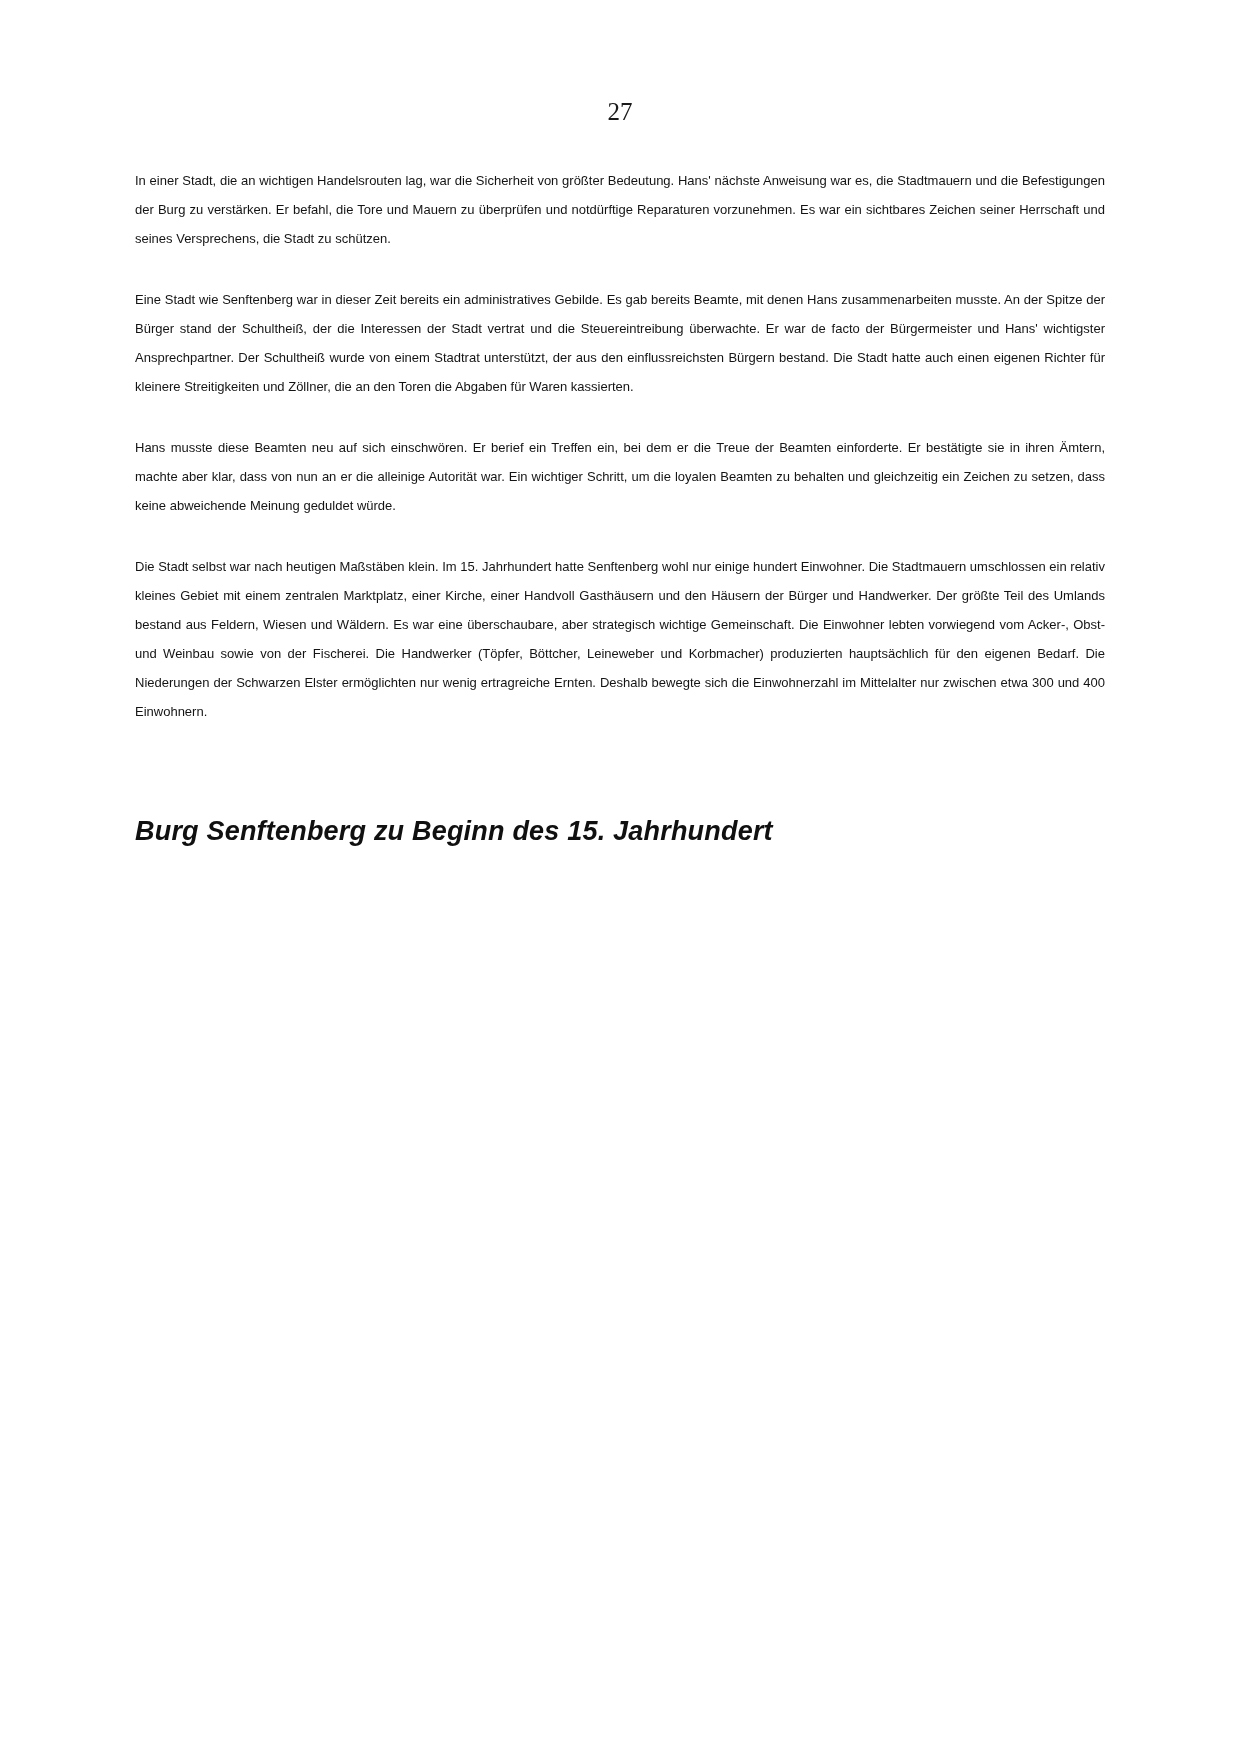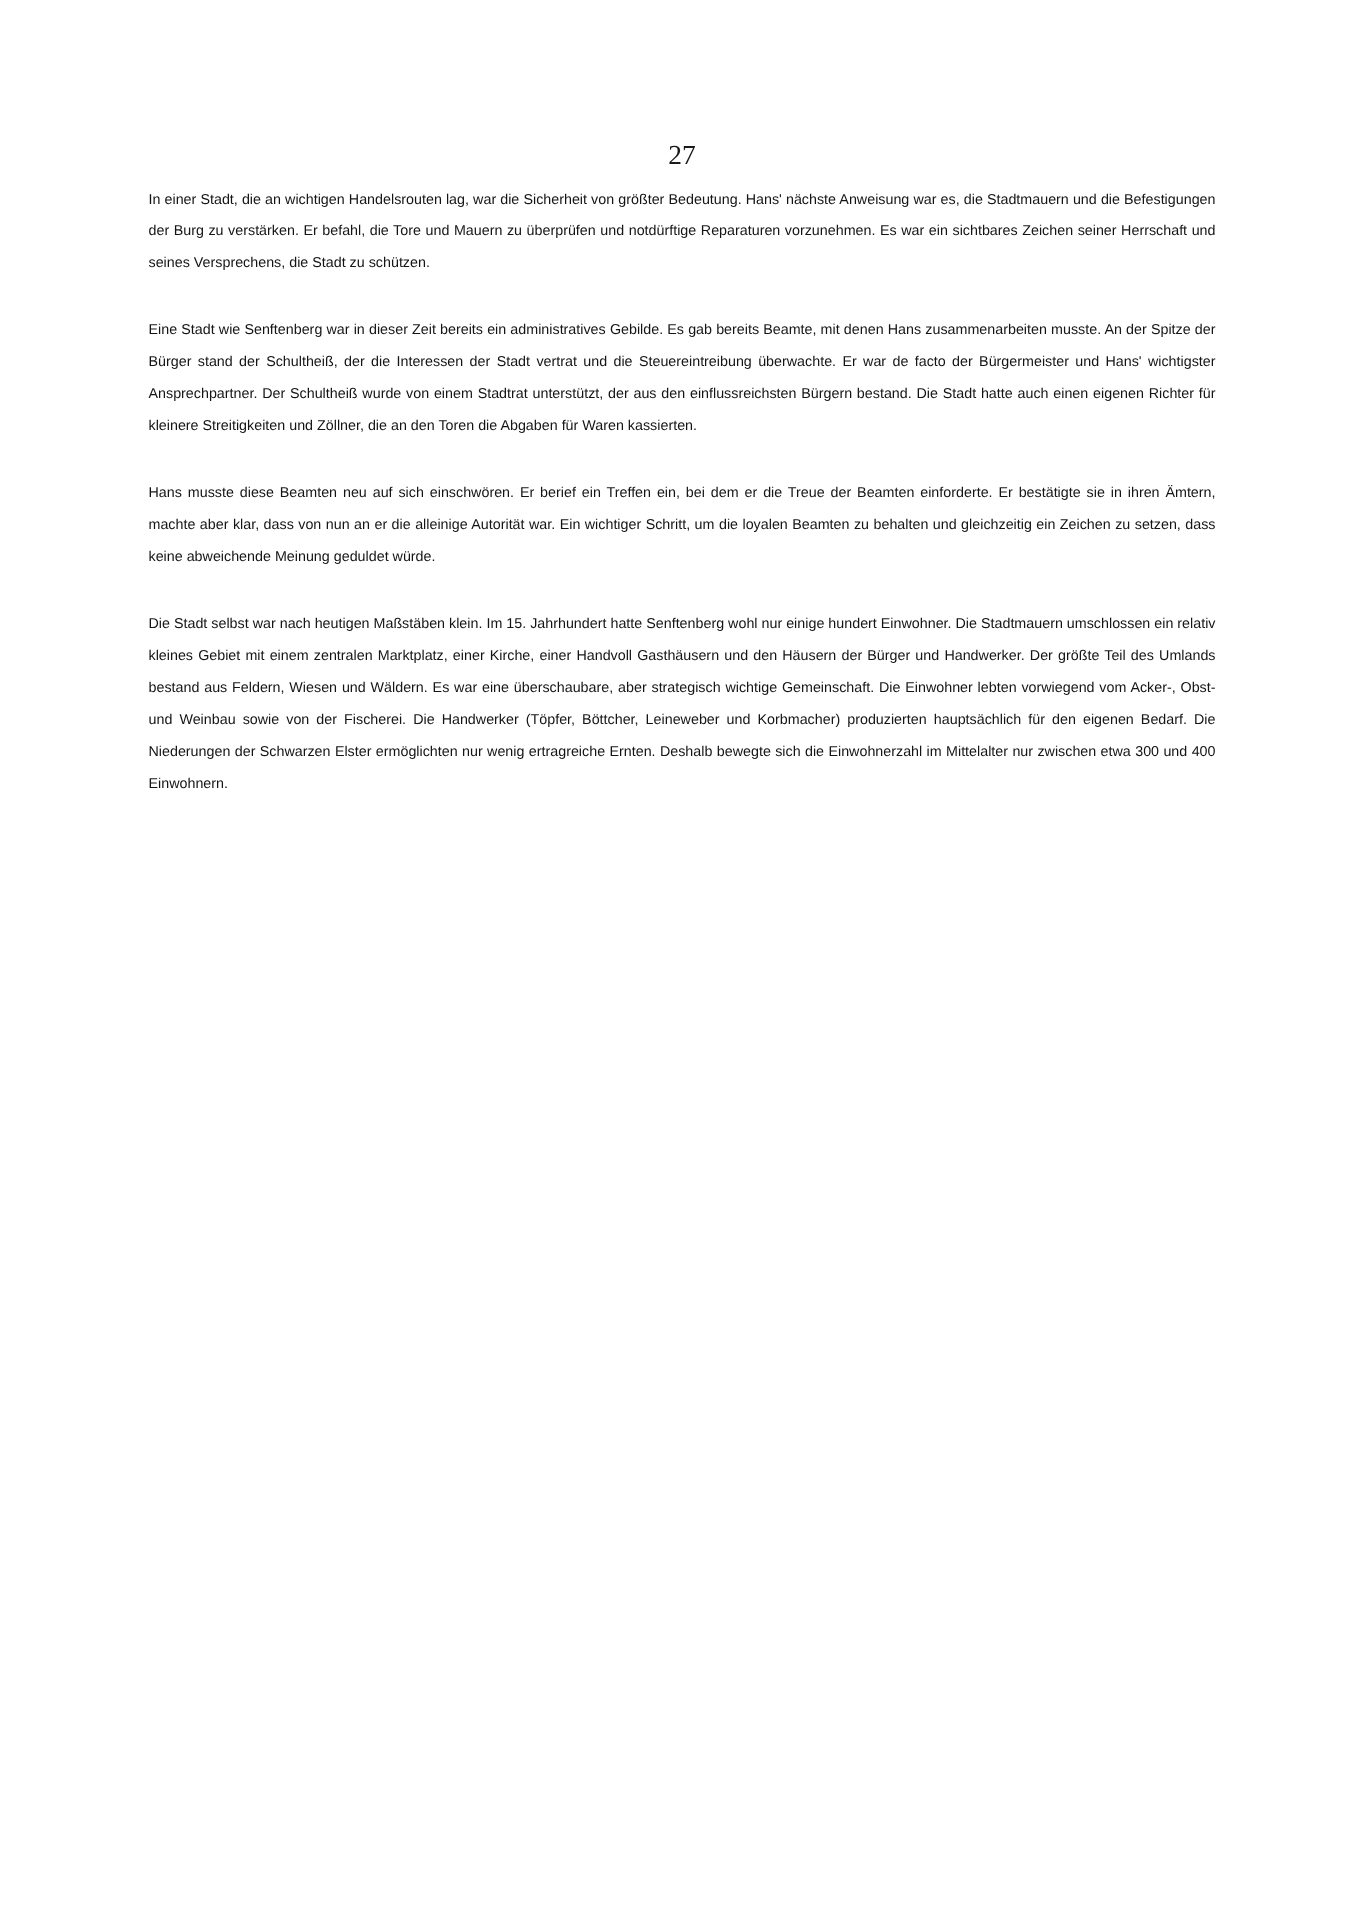--- a/index.html
+++ b/index.html
@@ -11,21 +11,21 @@
       position: relative;
       width: 1240px;
       height: 1753px;
       background: #ffffff;
       color: #141414;
       font-family: "Liberation Sans", sans-serif;
       overflow: hidden;
     }
     .page-number {
       position: absolute;
-      top: 128px;
+      top: 98px;
       left: 0;
       width: 100%;
       text-align: center;
       font-family: "Liberation Serif", serif;
       font-size: 25px;
       color: #1a1a1a;
     }
     .content {
       position: absolute;
       top: 166px;
@@ -61,14 +61,15 @@
 
   <div class="content">
     <p>In einer Stadt, die an wichtigen Handelsrouten lag, war die Sicherheit von größter Bedeutung. Hans' nächste Anweisung war es, die Stadtmauern und die Befestigungen der Burg zu verstärken. Er befahl, die Tore und Mauern zu überprüfen und notdürftige Reparaturen vorzunehmen. Es war ein sichtbares Zeichen seiner Herrschaft und seines Versprechens, die Stadt zu schützen.</p>
 
     <p>Eine Stadt wie Senftenberg war in dieser Zeit bereits ein administratives Gebilde. Es gab bereits Beamte, mit denen Hans zusammenarbeiten musste. An der Spitze der Bürger stand der Schultheiß, der die Interessen der Stadt vertrat und die Steuereintreibung überwachte. Er war de facto der Bürgermeister und Hans' wichtigster Ansprechpartner. Der Schultheiß wurde von einem Stadtrat unterstützt, der aus den einflussreichsten Bürgern bestand. Die Stadt hatte auch einen eigenen Richter für kleinere Streitigkeiten und Zöllner, die an den Toren die Abgaben für Waren kassierten.</p>
 
     <p>Hans musste diese Beamten neu auf sich einschwören. Er berief ein Treffen ein, bei dem er die Treue der Beamten einforderte. Er bestätigte sie in ihren Ämtern, machte aber klar, dass von nun an er die alleinige Autorität war. Ein wichtiger Schritt, um die loyalen Beamten zu behalten und gleichzeitig ein Zeichen zu setzen, dass keine abweichende Meinung geduldet würde.</p>
 
     <p>Die Stadt selbst war nach heutigen Maßstäben klein. Im 15. Jahrhundert hatte Senftenberg wohl nur einige hundert Einwohner. Die Stadtmauern umschlossen ein relativ kleines Gebiet mit einem zentralen Marktplatz, einer Kirche, einer Handvoll Gasthäusern und den Häusern der Bürger und Handwerker. Der größte Teil des Umlands bestand aus Feldern, Wiesen und Wäldern. Es war eine überschaubare, aber strategisch wichtige Gemeinschaft. Die Einwohner lebten vorwiegend vom Acker-, Obst- und Weinbau sowie von der Fischerei. Die Handwerker (Töpfer, Böttcher, Leineweber und Korbmacher) produzierten hauptsächlich für den eigenen Bedarf. Die Niederungen der Schwarzen Elster ermöglichten nur wenig ertragreiche Ernten. Deshalb bewegte sich die Einwohnerzahl im Mittelalter nur zwischen etwa 300 und 400 Einwohnern.</p>
 
+    <h2 class="section-heading">Burg Senftenberg zu Beginn des 15. Jahrhundert</h2>
   </div>
 </div>
 
 </body></html>

